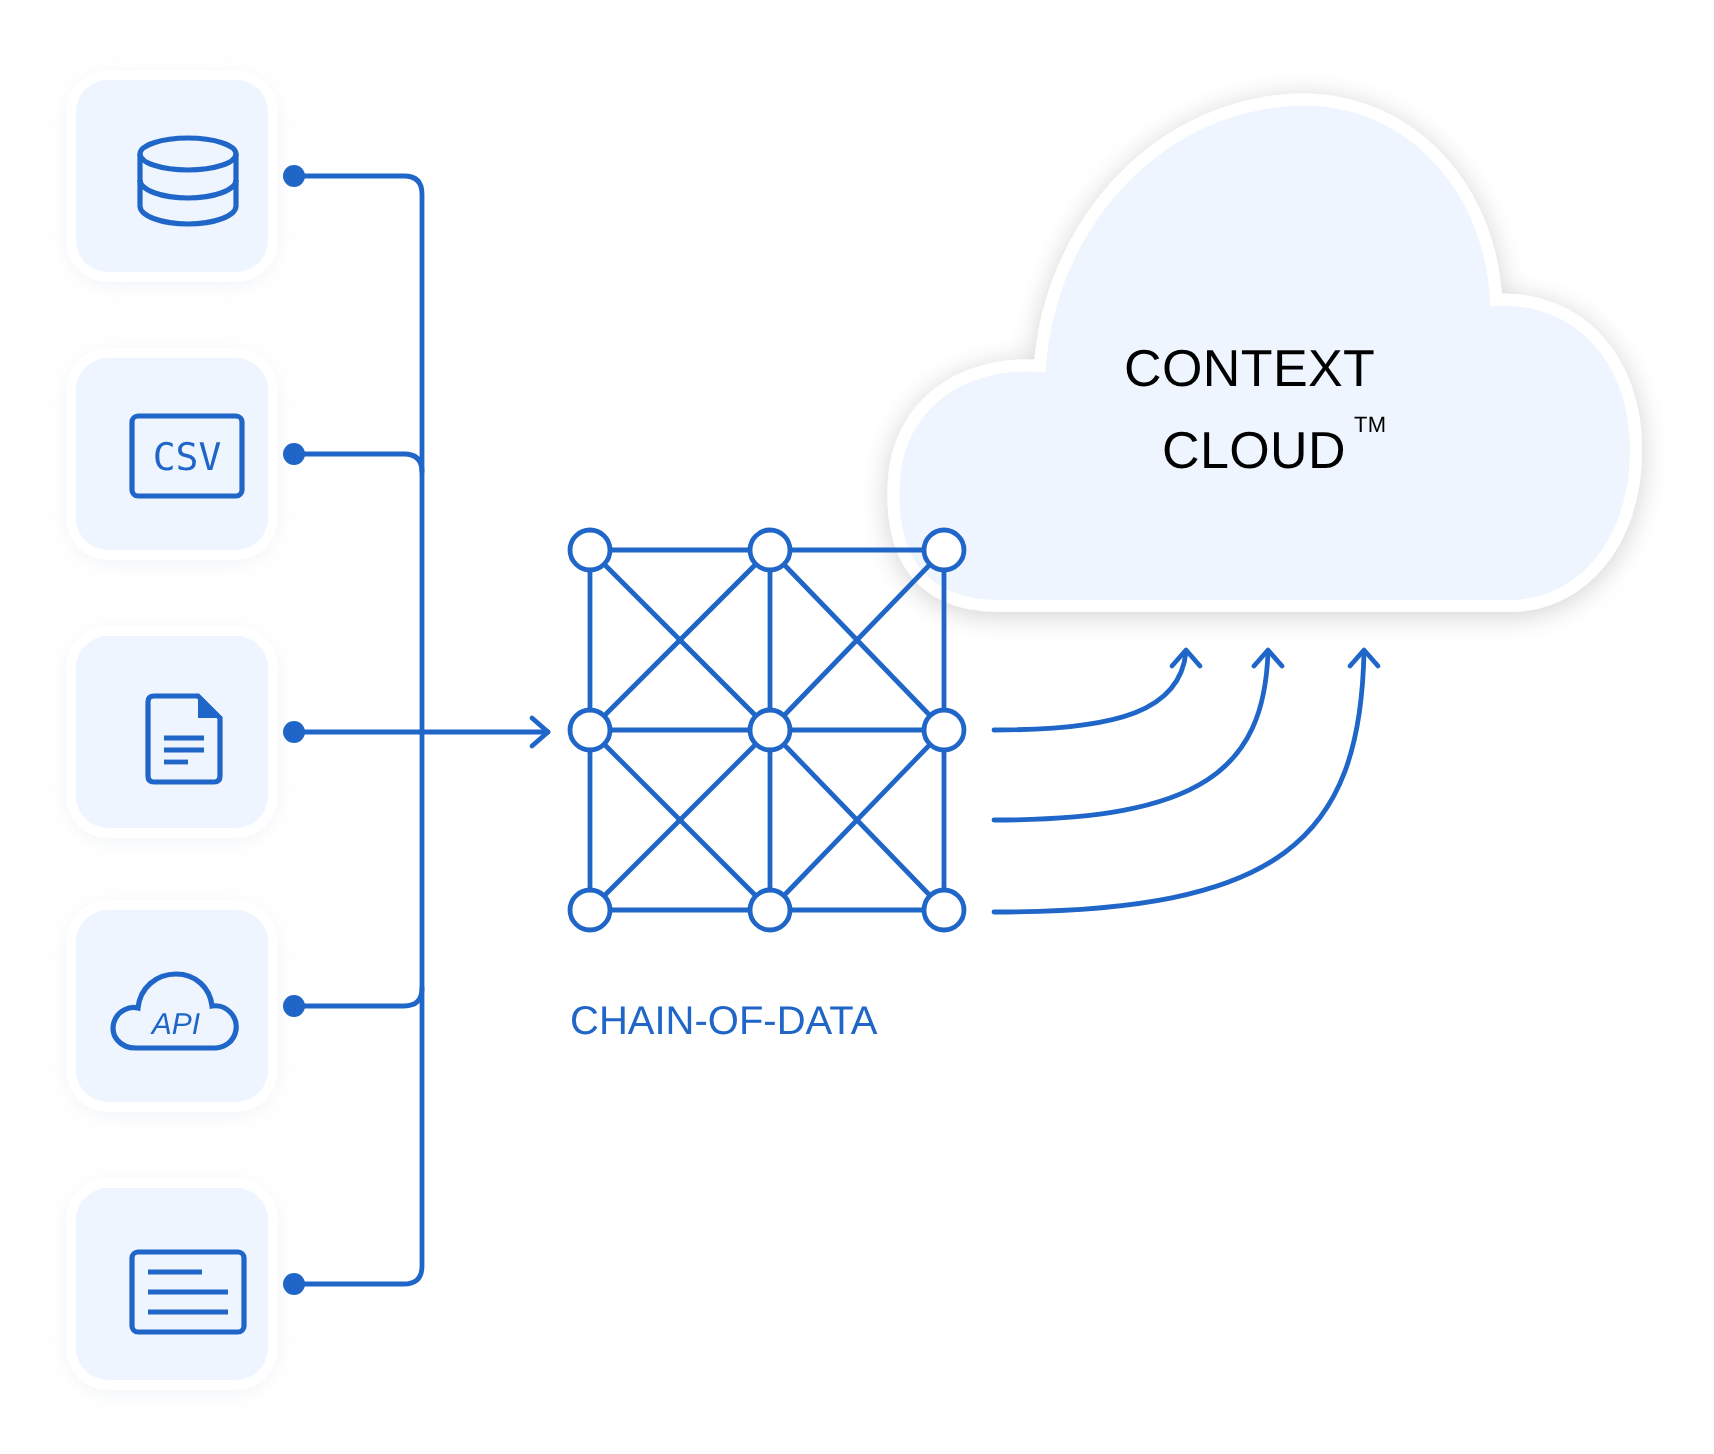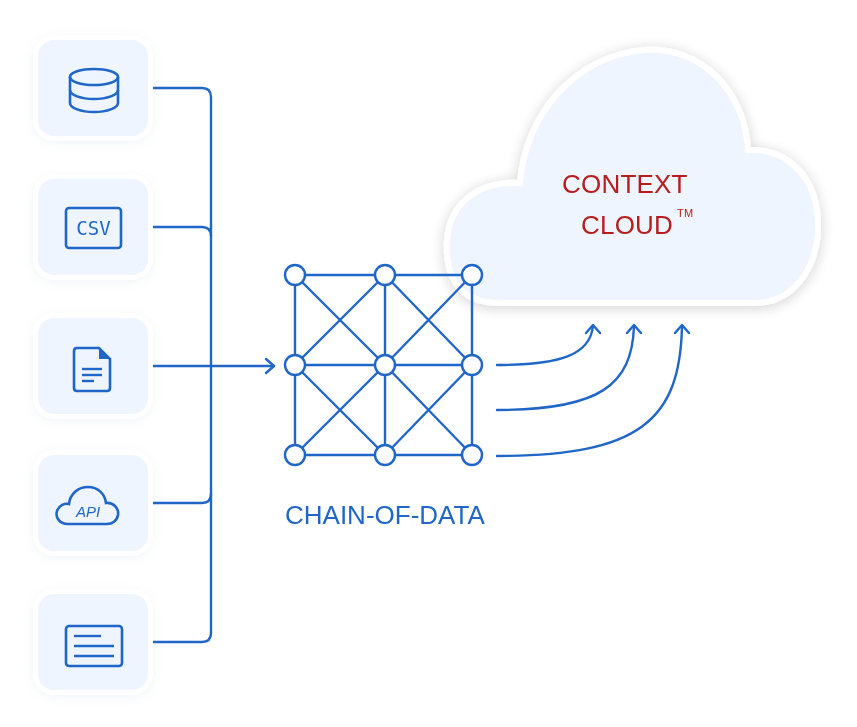--- a/index.html
+++ b/index.html
@@ -1,22 +1,22 @@
 <!DOCTYPE html>
 <html><head>
 <meta charset="utf-8">
 <style>
   html,body{margin:0;padding:0;background:#ffffff;}
   body{width:857px;height:727px;position:relative;overflow:hidden;font-family:"Liberation Sans",sans-serif;}
-  .src{position:absolute;left:38px;width:110px;height:96px;border-radius:16px;background:#eef5fe;
+  .src{position:absolute;left:38px;width:96px;height:96px;border-radius:16px;background:#eef5fe;
        box-shadow:0 0 0 5px #ffffff, 0 2px 14px rgba(120,140,170,0.22);}
   .src svg{position:absolute;left:0;top:0;width:96px;height:96px;}
   #diagram{position:absolute;left:0;top:0;}
-  .cloud-text{position:absolute;color:#b91c1c;font-size:26px;letter-spacing:0.2px;}
-  .chain-label{position:absolute;left:285px;top:500px;color:#1f66c8;font-size:26px;}
+  .cloud-text{position:absolute;color:#000000;font-size:26px;letter-spacing:0.2px;}
+  .chain-label{position:absolute;left:285px;top:500px;color:#1f66c8;font-size:20px;}
   .tm{font-size:11px;vertical-align:top;position:relative;top:-3px;margin-left:4px;}
 </style>
 </head>
 <body>
 
 <svg id="diagram" width="857" height="727" viewBox="0 0 857 727">
   <defs>
     <filter id="soft" x="-20%" y="-20%" width="140%" height="140%">
       <feGaussianBlur in="SourceAlpha" stdDeviation="7"></feGaussianBlur>
       <feOffset dy="2"></feOffset>

